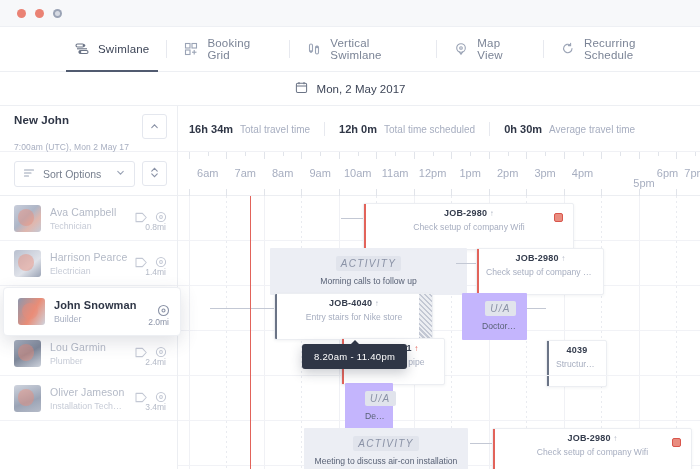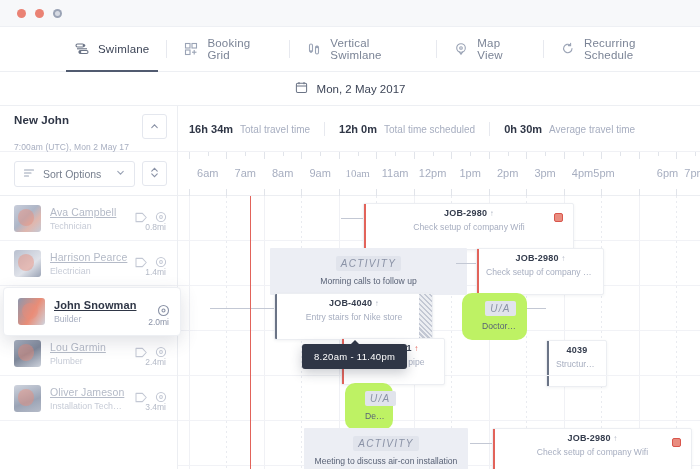--- a/index.html
+++ b/index.html
@@ -97,21 +97,21 @@
   .avatar::before{
     content:""; position:absolute; left:14%; top:18%; width:60%; height:60%;
     border-radius:50%; background:rgba(235,139,120,.45);
   }
   .avatar.a2{ background:linear-gradient(140deg,#b9c0cf,#dfe2e9 60%,#9aa3b5); }
   .avatar.a3{ background:linear-gradient(120deg,#8d97ad,#e98d77 55%,#cfd4de); }
   .avatar.a4{ background:linear-gradient(150deg,#aab2c2,#7e8799 50%,#cdd2dc); }
   .avatar.a5{ background:linear-gradient(125deg,#c6ccd8,#e38c74 55%,#a8b0c0); }
   .avatar.a6{ background:linear-gradient(160deg,#cfd4de,#9aa3b5 60%,#b6bcc9); }
   .tinfo { flex:1; min-width:0; }
-  .tname { font-size:10.5px; color:#b4bac7; letter-spacing:.1px; white-space:nowrap;text-decoration:underline; }
+  .tname { font-size:10.5px; color:#b4bac7; letter-spacing:.1px; white-space:nowrap; }
   .trole { font-size:8.8px; color:#c6cbd6; margin-top:3px; white-space:nowrap;
            overflow:hidden; text-overflow:ellipsis; }
   .tmeta { display:flex; align-items:center; gap:7px; }
   .tmiles { font-size:8.5px; color:#b4bac7; position:absolute; right:11px; bottom:8px; }
   .ticon { color:#c3c8d4; }
 
   
   .techrow.sel {
     position:absolute; left:3px; right:-3px; z-index:40;
     width:178px; height:49px; top:90px;
@@ -172,21 +172,21 @@
 
   .activity {
     background:#eceef4; border-radius:1px; padding:5px 9px 0 9px;
   }
   .abadge {
     font-size:10px; letter-spacing:1.3px; color:#8a92a6;
     background:#e1e4ec; border-radius:2px; padding:2px 5px; display:inline-block;font-style:italic;
   }
   .atxt { font-size:8.6px; color:#596276; margin-top:5px; white-space:nowrap; }
 
-  .ua { background:#bef264; border-radius:10px; padding:5px 8px 0 20px; }
+  .ua { background:#c4b5fd; border-radius:1px; padding:5px 8px 0 20px; }
   .uatxt { font-size:8.6px; color:#596276; margin-top:5px; white-space:nowrap;
            overflow:hidden; text-overflow:ellipsis; }
 
   .hatch {
     position:absolute; top:0; bottom:0; width:13px;
     background:repeating-linear-gradient(45deg,#c3c8d4 0 1.5px,#eceef2 1.5px 3.5px);
   }
 
   .tooltip {
     position:absolute; z-index:60; background:#2f3646; color:#fff;
@@ -462,21 +462,21 @@
           <div class="tick b" style="left: 85.964px;"></div>
           <div class="tick" style="left: 104.705px; height: 4px;"></div>
           <div class="hrlabel" style="left: 104.705px;">8am</div>
           <div class="tick" style="left: 123.446px;"></div>
           <div class="tick b" style="left: 123.446px;"></div>
           <div class="tick" style="left: 142.187px; height: 4px;"></div>
           <div class="hrlabel" style="left: 142.187px;">9am</div>
           <div class="tick" style="left: 160.928px;"></div>
           <div class="tick b" style="left: 160.928px;"></div>
           <div class="tick" style="left: 179.669px; height: 4px;"></div>
-          <div class="hrlabel" style="left: 179.669px; font-family: Liberation Serif, serif;">10am</div>
+          <div class="hrlabel" style="left: 179.669px;">10am</div>
           <div class="tick" style="left: 198.41px;"></div>
           <div class="tick b" style="left: 198.41px;"></div>
           <div class="tick" style="left: 217.151px; height: 4px;"></div>
           <div class="hrlabel" style="left: 217.151px;">11am</div>
           <div class="tick" style="left: 235.892px;"></div>
           <div class="tick b" style="left: 235.892px;"></div>
           <div class="tick" style="left: 254.633px; height: 4px;"></div>
           <div class="hrlabel" style="left: 254.633px;">12pm</div>
           <div class="tick" style="left: 273.374px;"></div>
           <div class="tick b" style="left: 273.374px;"></div>
@@ -490,21 +490,21 @@
           <div class="tick b" style="left: 348.338px;"></div>
           <div class="tick" style="left: 367.079px; height: 4px;"></div>
           <div class="hrlabel" style="left: 367.079px;">3pm</div>
           <div class="tick" style="left: 385.82px;"></div>
           <div class="tick b" style="left: 385.82px;"></div>
           <div class="tick" style="left: 404.561px; height: 4px;"></div>
           <div class="hrlabel" style="left: 404.561px;">4pm</div>
           <div class="tick" style="left: 423.302px;"></div>
           <div class="tick b" style="left: 423.302px;"></div>
           <div class="tick" style="left: 442.043px; height: 4px;"></div>
-          <div class="hrlabel" style="left: 426px;">5pm</div>
+          <div class="hrlabel" style="left: 466px; margin-top: 10px;">5pm</div>
           <div class="tick" style="left: 460.784px;"></div>
           <div class="tick b" style="left: 460.784px;"></div>
           <div class="tick" style="left: 479.525px; height: 4px;"></div>
           <div class="hrlabel" style="left: 479.525px; margin-left: 10px;">6pm</div>
           <div class="tick" style="left: 498.266px;"></div>
           <div class="tick b" style="left: 498.266px;"></div>
           <div class="tick" style="left: 517.007px; height: 4px;"></div>
           <div class="hrlabel" style="left: 517.007px;">7pm</div>
         </div>
 

